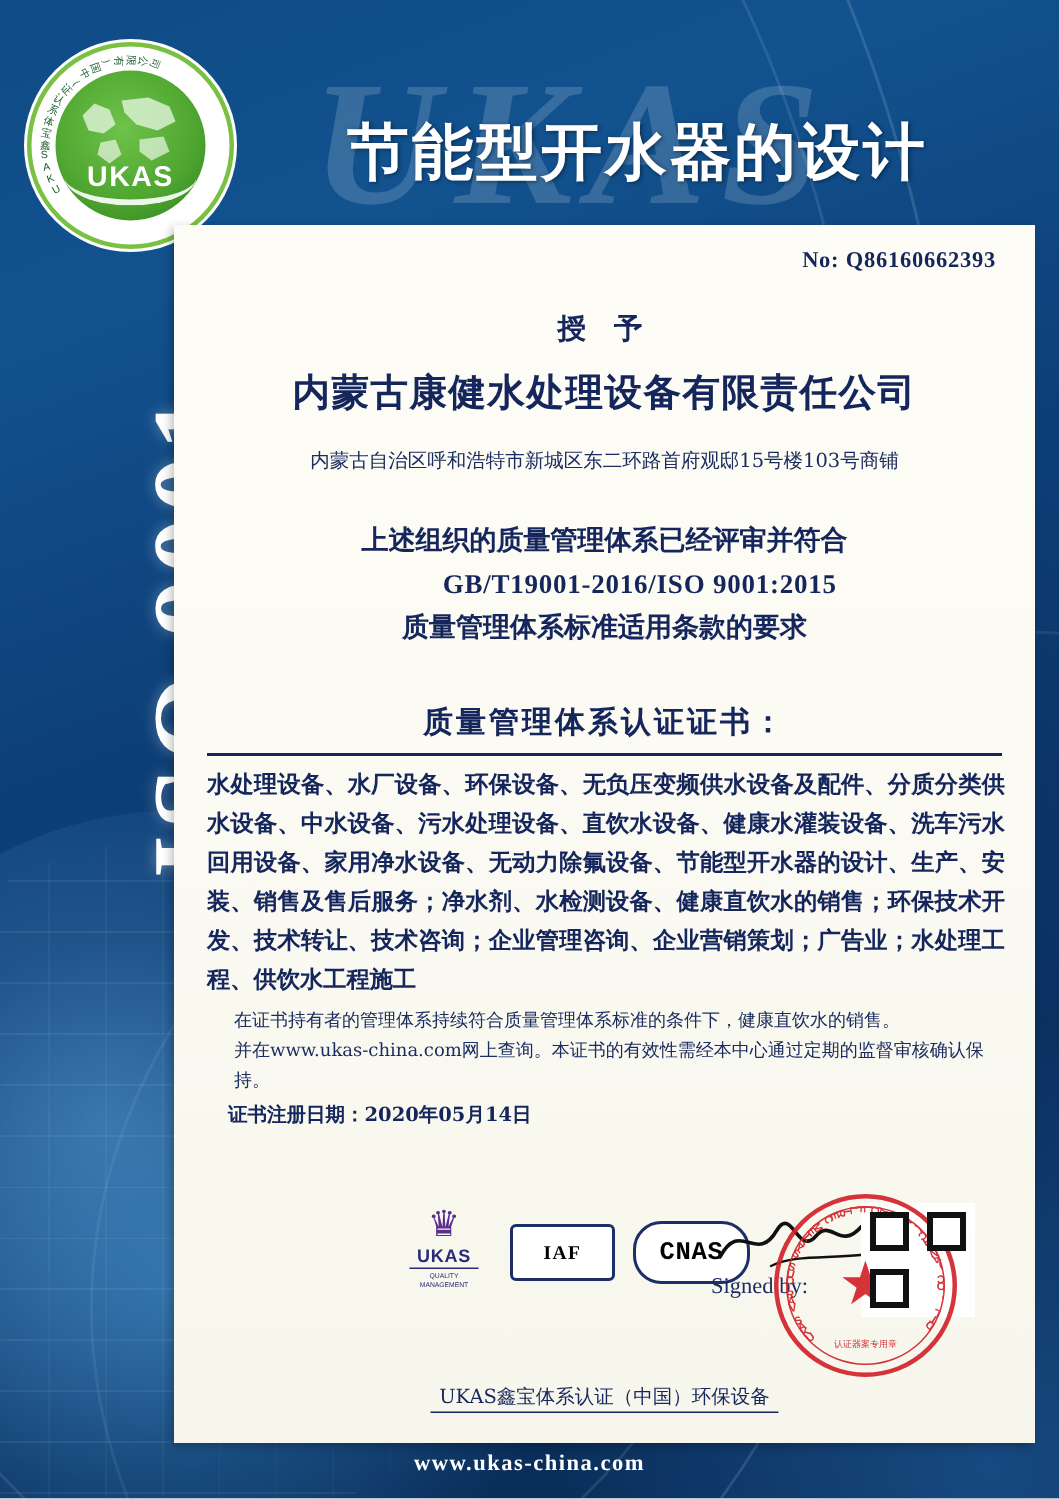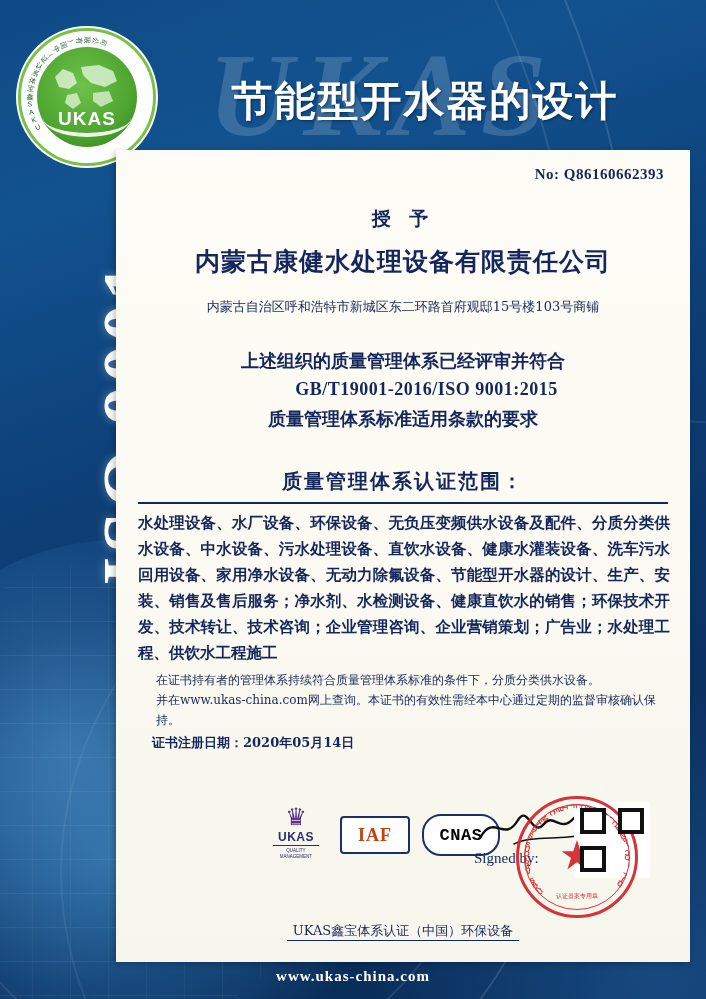--- a/index.html
+++ b/index.html
@@ -321,22 +321,22 @@
     left: 196px; top: 16px;
     width: 66px; height: 34px;
     border: 2px solid #1c2f66;
     border-radius: 4px;
     background: #fff;
     display: flex;
     align-items: center;
     justify-content: center;
     font-family: "Liberation Serif", serif;
     font-weight: bold;
-    font-size: 18px;
-    color: #c2410c;
+    font-size: 13px;
+    color: #000000;
     letter-spacing: 1px;
   }
   .badge-cnas {
     position: absolute;
     left: 278px; top: 14px;
     width: 74px; height: 38px;
     border: 2px solid #1c2f66;
     border-radius: 19px;
     background: #fff;
     display: flex;
@@ -527,26 +527,26 @@
       <div class="award-to">授 予</div>
       <div class="company">内蒙古康健水处理设备有限责任公司</div>
       <div class="address">内蒙古自治区呼和浩特市新城区东二环路首府观邸15号楼103号商铺</div>
 
       <div class="statement">
         <div>上述组织的质量管理体系已经评审并符合</div>
         <div class="std">GB/T19001-2016/ISO 9001:2015</div>
         <div>质量管理体系标准适用条款的要求</div>
       </div>
 
-      <div class="scope-title">质量管理体系认证范围：</div>
+      <div class="scope-title">质量管理体系认证证书：</div>
       <div class="scope-rule"></div>
       <div class="scope-body">水处理设备、水厂设备、环保设备、无负压变频供水设备及配件、分质分类供水设备、中水设备、污水处理设备、直饮水设备、健康水灌装设备、洗车污水回用设备、家用净水设备、无动力除氟设备、节能型开水器的设计、生产、安装、销售及售后服务；净水剂、水检测设备、健康直饮水的销售；环保技术开发、技术转让、技术咨询；企业管理咨询、企业营销策划；广告业；水处理工程、供饮水工程施工</div>
 
       <div class="note">
-        <div>在证书持有者的管理体系持续符合质量管理体系标准的条件下，分质分类供水设备。</div>
+        <div>在证书持有者的管理体系持续符合质量管理体系标准的条件下，健康直饮水的销售。</div>
         <div>并在www.ukas-china.com网上查询。本证书的有效性需经本中心通过定期的监督审核确认保持。</div>
       </div>
 
       <div class="dates">
         <div>
           <span>证书注册日期：</span><span>2020年05月14日</span>
         </div>
       </div>
 
       <div class="badges">

